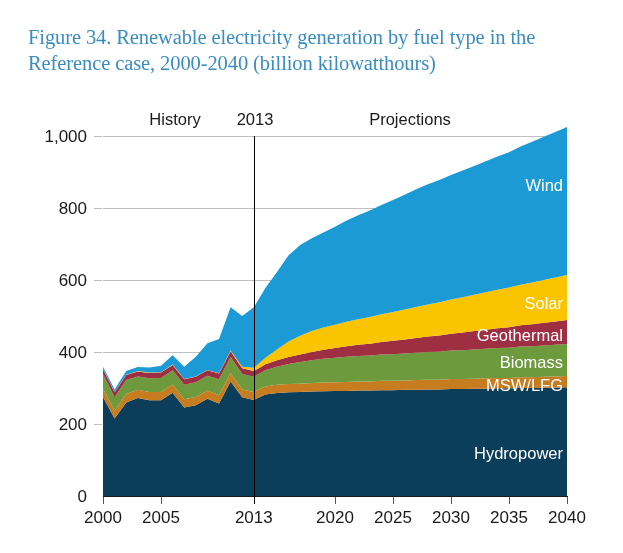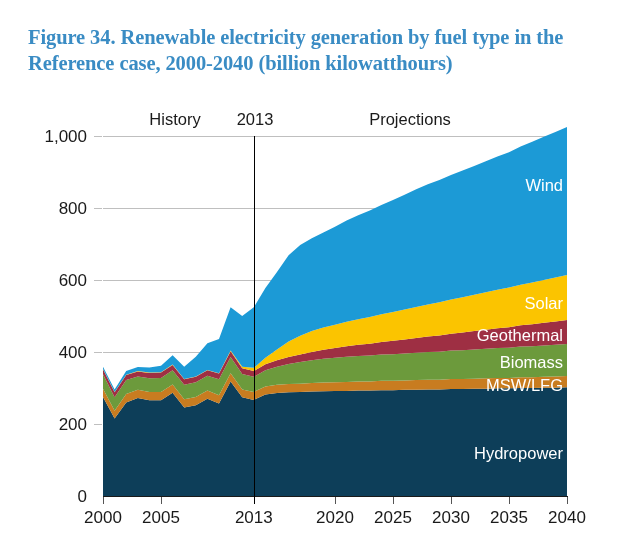--- a/index.html
+++ b/index.html
@@ -18,21 +18,21 @@
     width: 623px;
     height: 553px;
     background: #ffffff;
   }
   #figure-title {
     position: absolute;
     left: 28px;
     top: 24px;
     width: 540px;
     font-family: "Liberation Serif", serif;
-    font-weight: bold;
+    font-weight: normal;
     font-size: 20.5px;
     line-height: 26px;
     color: #3a8cc4;
     letter-spacing: -0.1px;
   }
   #chart-svg {
     position: absolute;
     left: 0;
     top: 0;
   }

